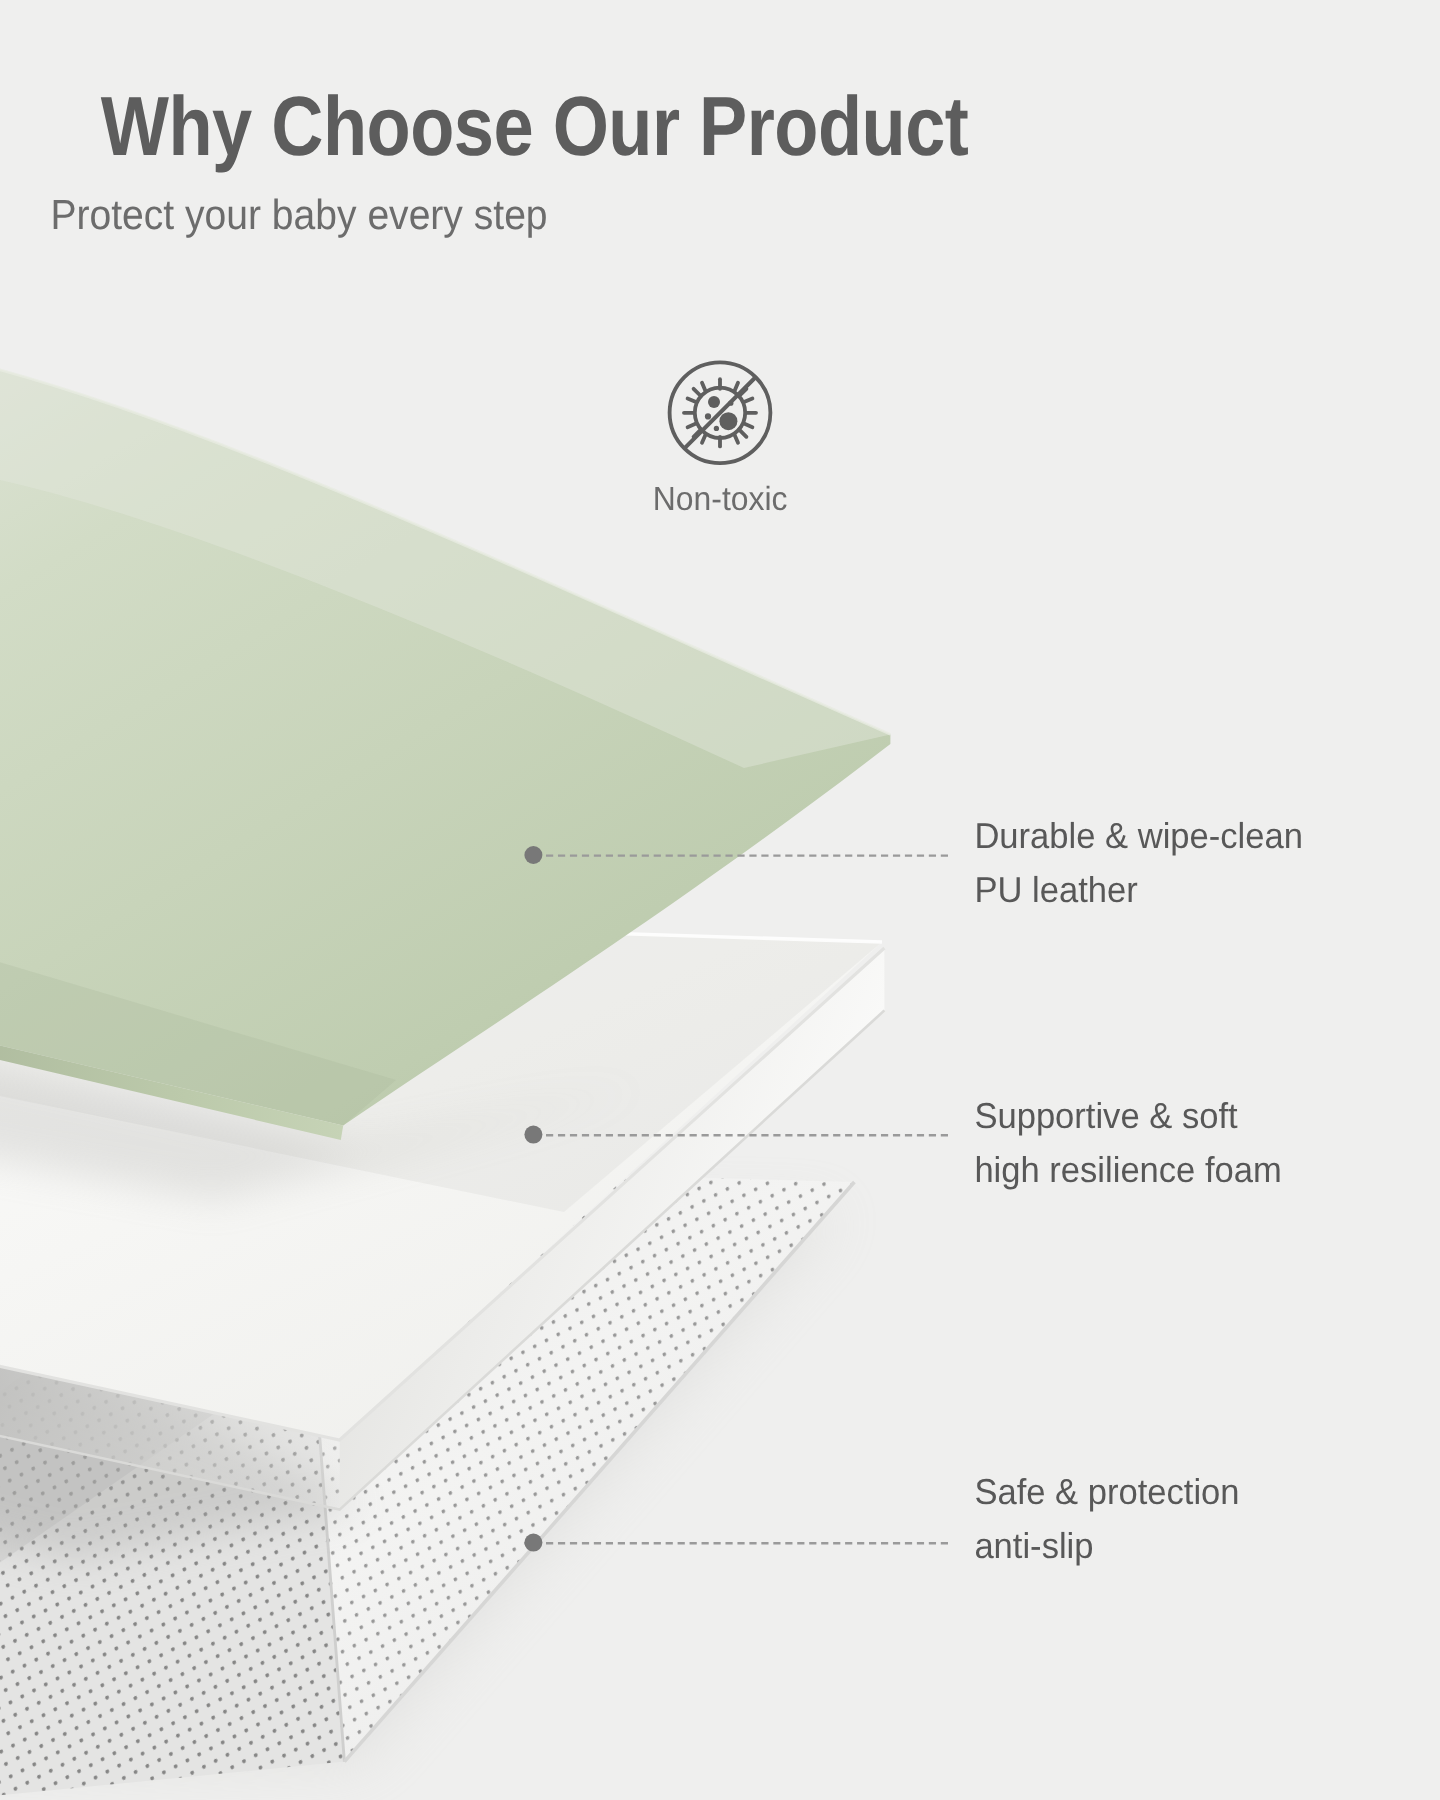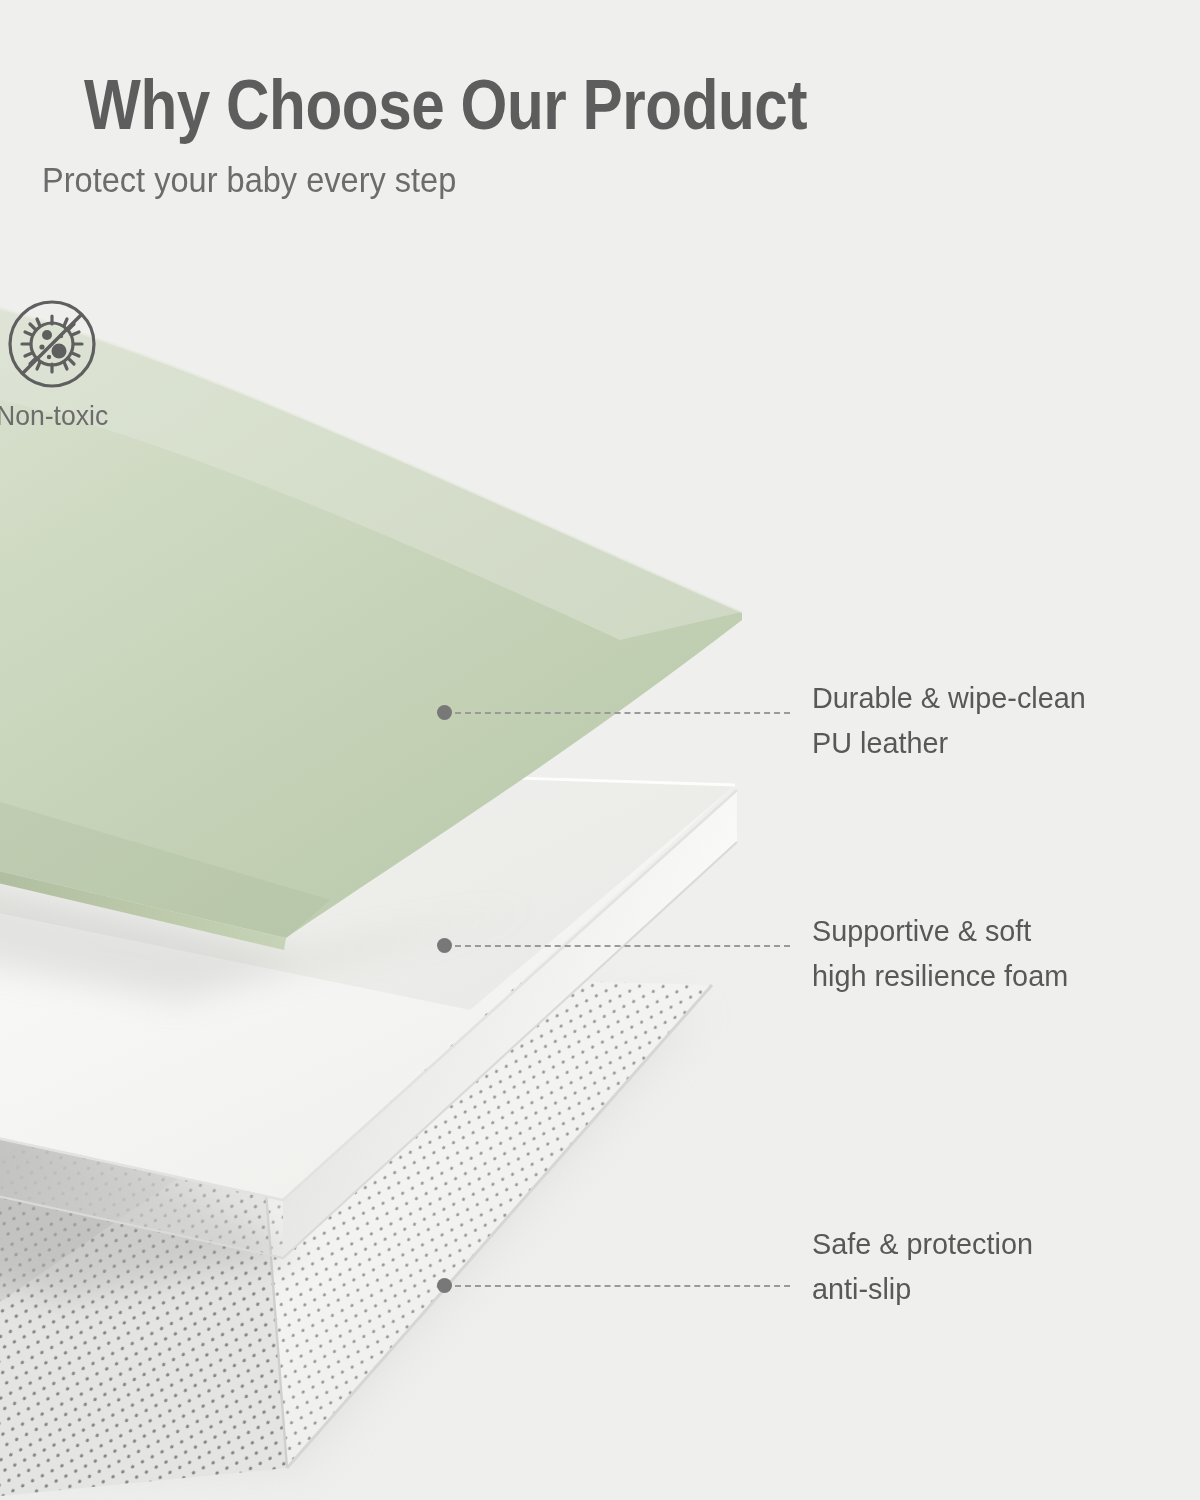--- a/index.html
+++ b/index.html
@@ -50,21 +50,21 @@
     white-space: nowrap;
   }
 
   
   .badges {
     position: absolute;
     left: 0;
     top: 296px;
     width: 1200px;
     display: flex;
-    justify-content: flex-start;
+    justify-content: center;
     gap: 118px;
     z-index: 40;
   }
   .badge {
     width: 104px;
     display: flex;
     flex-direction: column;
     align-items: center;
   }
   .badge-ring {

